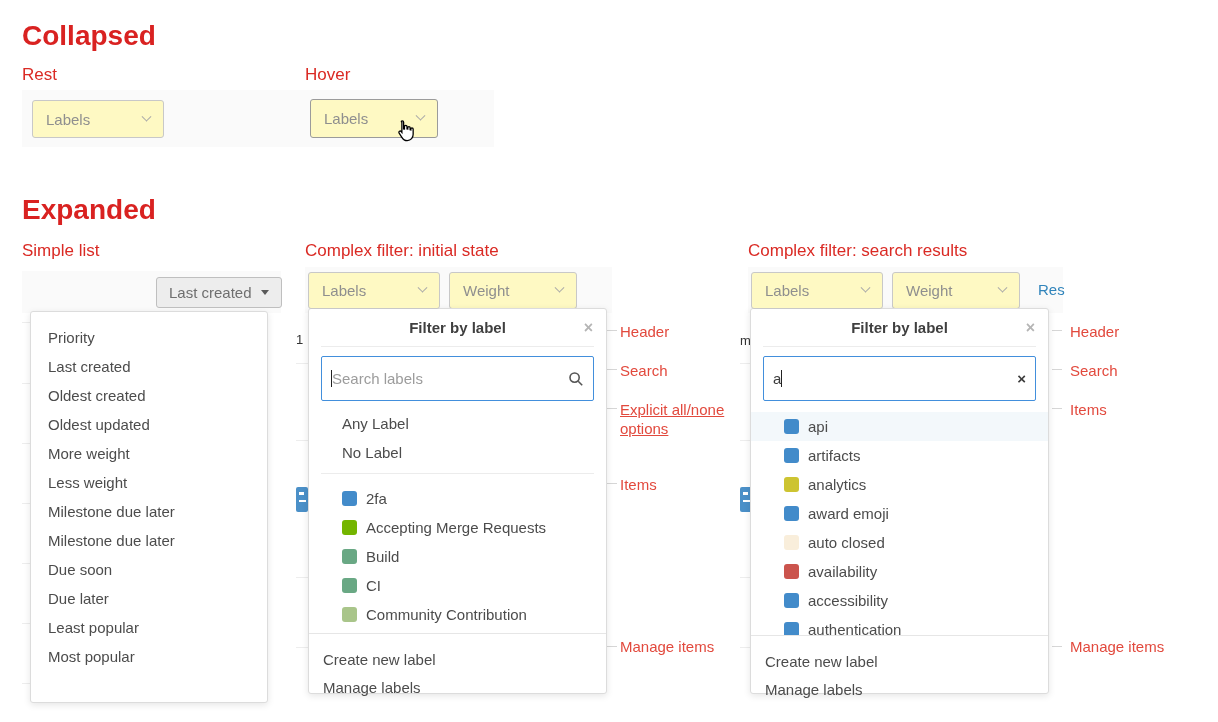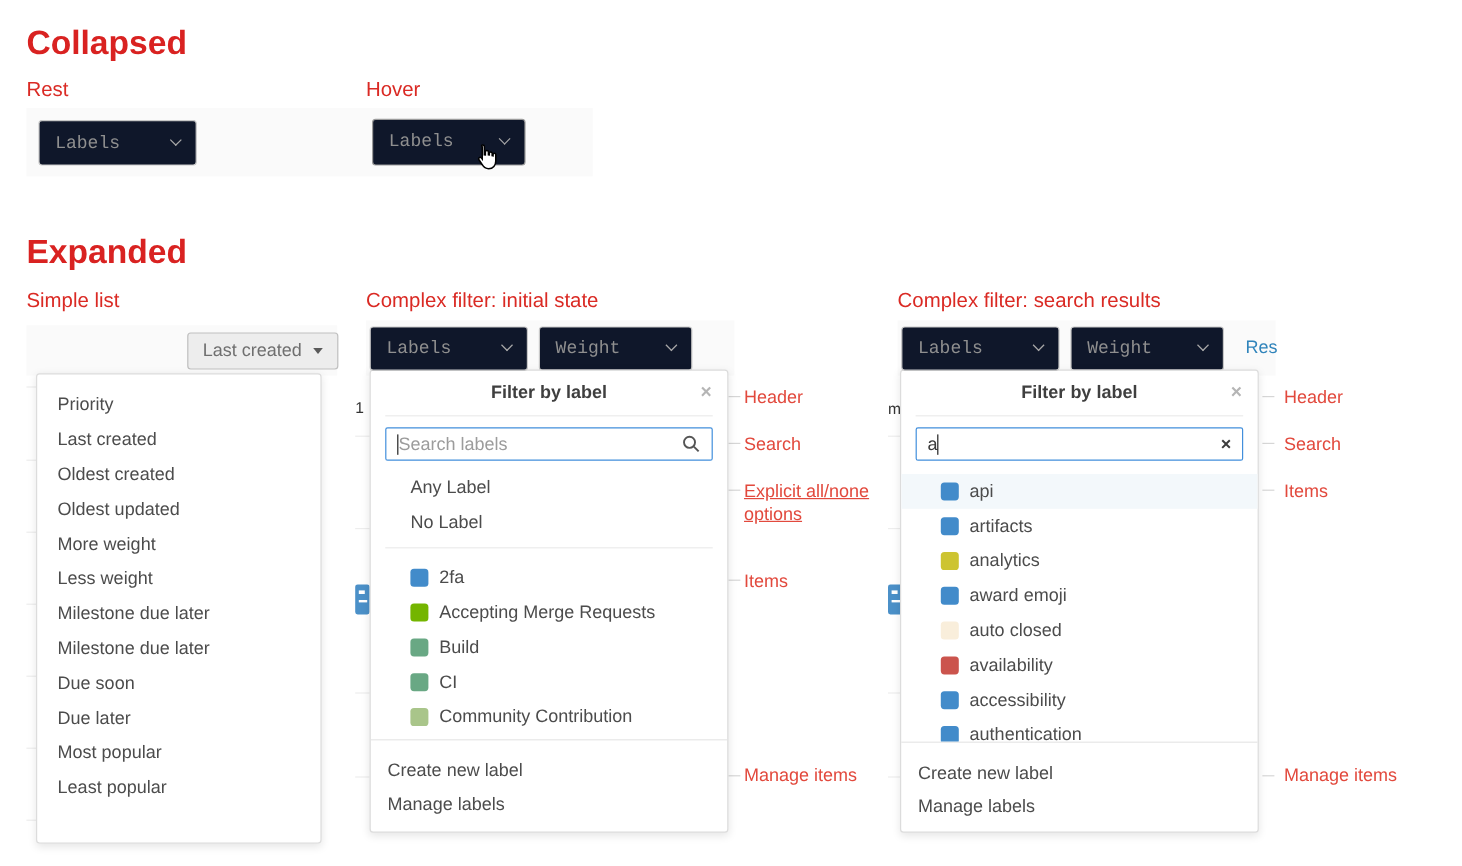--- a/index.html
+++ b/index.html
@@ -7,41 +7,41 @@
   body { font-family:"Liberation Sans", sans-serif; color:#4c4c4c; }
   #stage { position:relative; width:1218px; height:722px; background:#fff; overflow:hidden;border-radius:23px; }
   .abs { position:absolute; }
 
   .h1 { font-size:28px; font-weight:bold; color:#d92221; }
   .sub { font-size:17px; color:#da2a24; }
   .note { font-size:15px; color:#e2493d; line-height:19px; }
 
   .band { background:#fafafa; }
 
-  .dd { display:flex; align-items:center; background:#0f172a; border:1px solid #c8c8c8;
-        border-radius:3px; padding:0 13px; font-size:15px; color:#8f8f8f; cursor:pointer;font-family:Liberation Mono, monospace; }
+  .dd { display:flex; align-items:center; background:#fef9c3; border:1px solid #c8c8c8;
+        border-radius:3px; padding:0 13px; font-size:15px; color:#8f8f8f; cursor:pointer; }
   .dd.hov { border-color:#9b9b9b; }
   .chev { width:7px; height:7px; border-right:1.6px solid #a9a9a9; border-bottom:1.6px solid #a9a9a9;
           transform:rotate(45deg) translate(-2px,-2px); margin-left:auto; }
 
   .sortbtn { display:flex; align-items:center; background:#ededed; border:1px solid #bfbfbf;
              border-radius:3px; padding:0 12px; font-size:15px; color:#6f6f6f; cursor:pointer; }
   .tri { width:0; height:0; border-left:4px solid transparent; border-right:4px solid transparent;
          border-top:5px solid #5a5a5a; margin-left:9px; }
 
   .panel { background:#fff; border:1px solid #dcdcdc; border-radius:3px;
            box-shadow:0 2px 7px rgba(0,0,0,.10); }
   .p-header { position:relative; height:37px; line-height:37px; text-align:center;
               font-weight:bold; font-size:15px; color:#3f3f3f; }
   .p-close { position:absolute; right:13px; top:0; font-size:16px; font-weight:bold;
              color:#b5b5b5; cursor:pointer; line-height:37px; }
   .rule-inset { margin:0 12px; border-top:1px solid #ececec; }
   .rule-full { border-top:1px solid #e6e6e6; }
 
-  .search { margin:9px 12px 0; height:28px; display:flex; align-items:center;
+  .search { margin:9px 12px 0; height:45px; display:flex; align-items:center;
             border:1px solid #428fdc; border-radius:2px; background:#fff; padding:0 9px; }
   .caret-bar { width:1px; height:17px; background:#222; }
   .ph { font-size:15px; color:#9c9c9c; }
   .val { font-size:15px; color:#3b3b3b; }
   .s-icon { margin-left:auto; display:flex; }
   .clear-x { margin-left:auto; font-size:15px; font-weight:bold; color:#3c3c3c; cursor:pointer; }
 
   .item { height:29px; line-height:29px; font-size:15px; color:#4c4c4c; padding-left:17px; cursor:pointer; }
   .row { display:flex; align-items:center; height:29px; padding-left:33px; font-size:15px; color:#4c4c4c; cursor:pointer; }
   .chip { width:15px; height:15px; border-radius:3px; margin-right:9px; flex:0 0 15px; }
@@ -115,23 +115,23 @@
       <div class="item">Less weight</div>
 
       <div class="item">Milestone due later</div>
 
       <div class="item">Milestone due later</div>
 
       <div class="item">Due soon</div>
 
       <div class="item">Due later</div>
 
+      <div class="item">Least popular</div>
+
       <div class="item">Most popular</div>
-
-      <div class="item">Least popular</div>
 
   </div>
 
   <div class="abs sub" style="left:305px; top:241px;">Complex filter: initial state</div>
   <div class="abs band" style="left:305px; top:267px; width:307px; height:46px;"></div>
 
   <div class="abs dd" style="left:308px; top:272px; width:132px; height:37px; z-index:2;">
     <span>Labels</span>
     <span class="chev"></span>
   </div>

